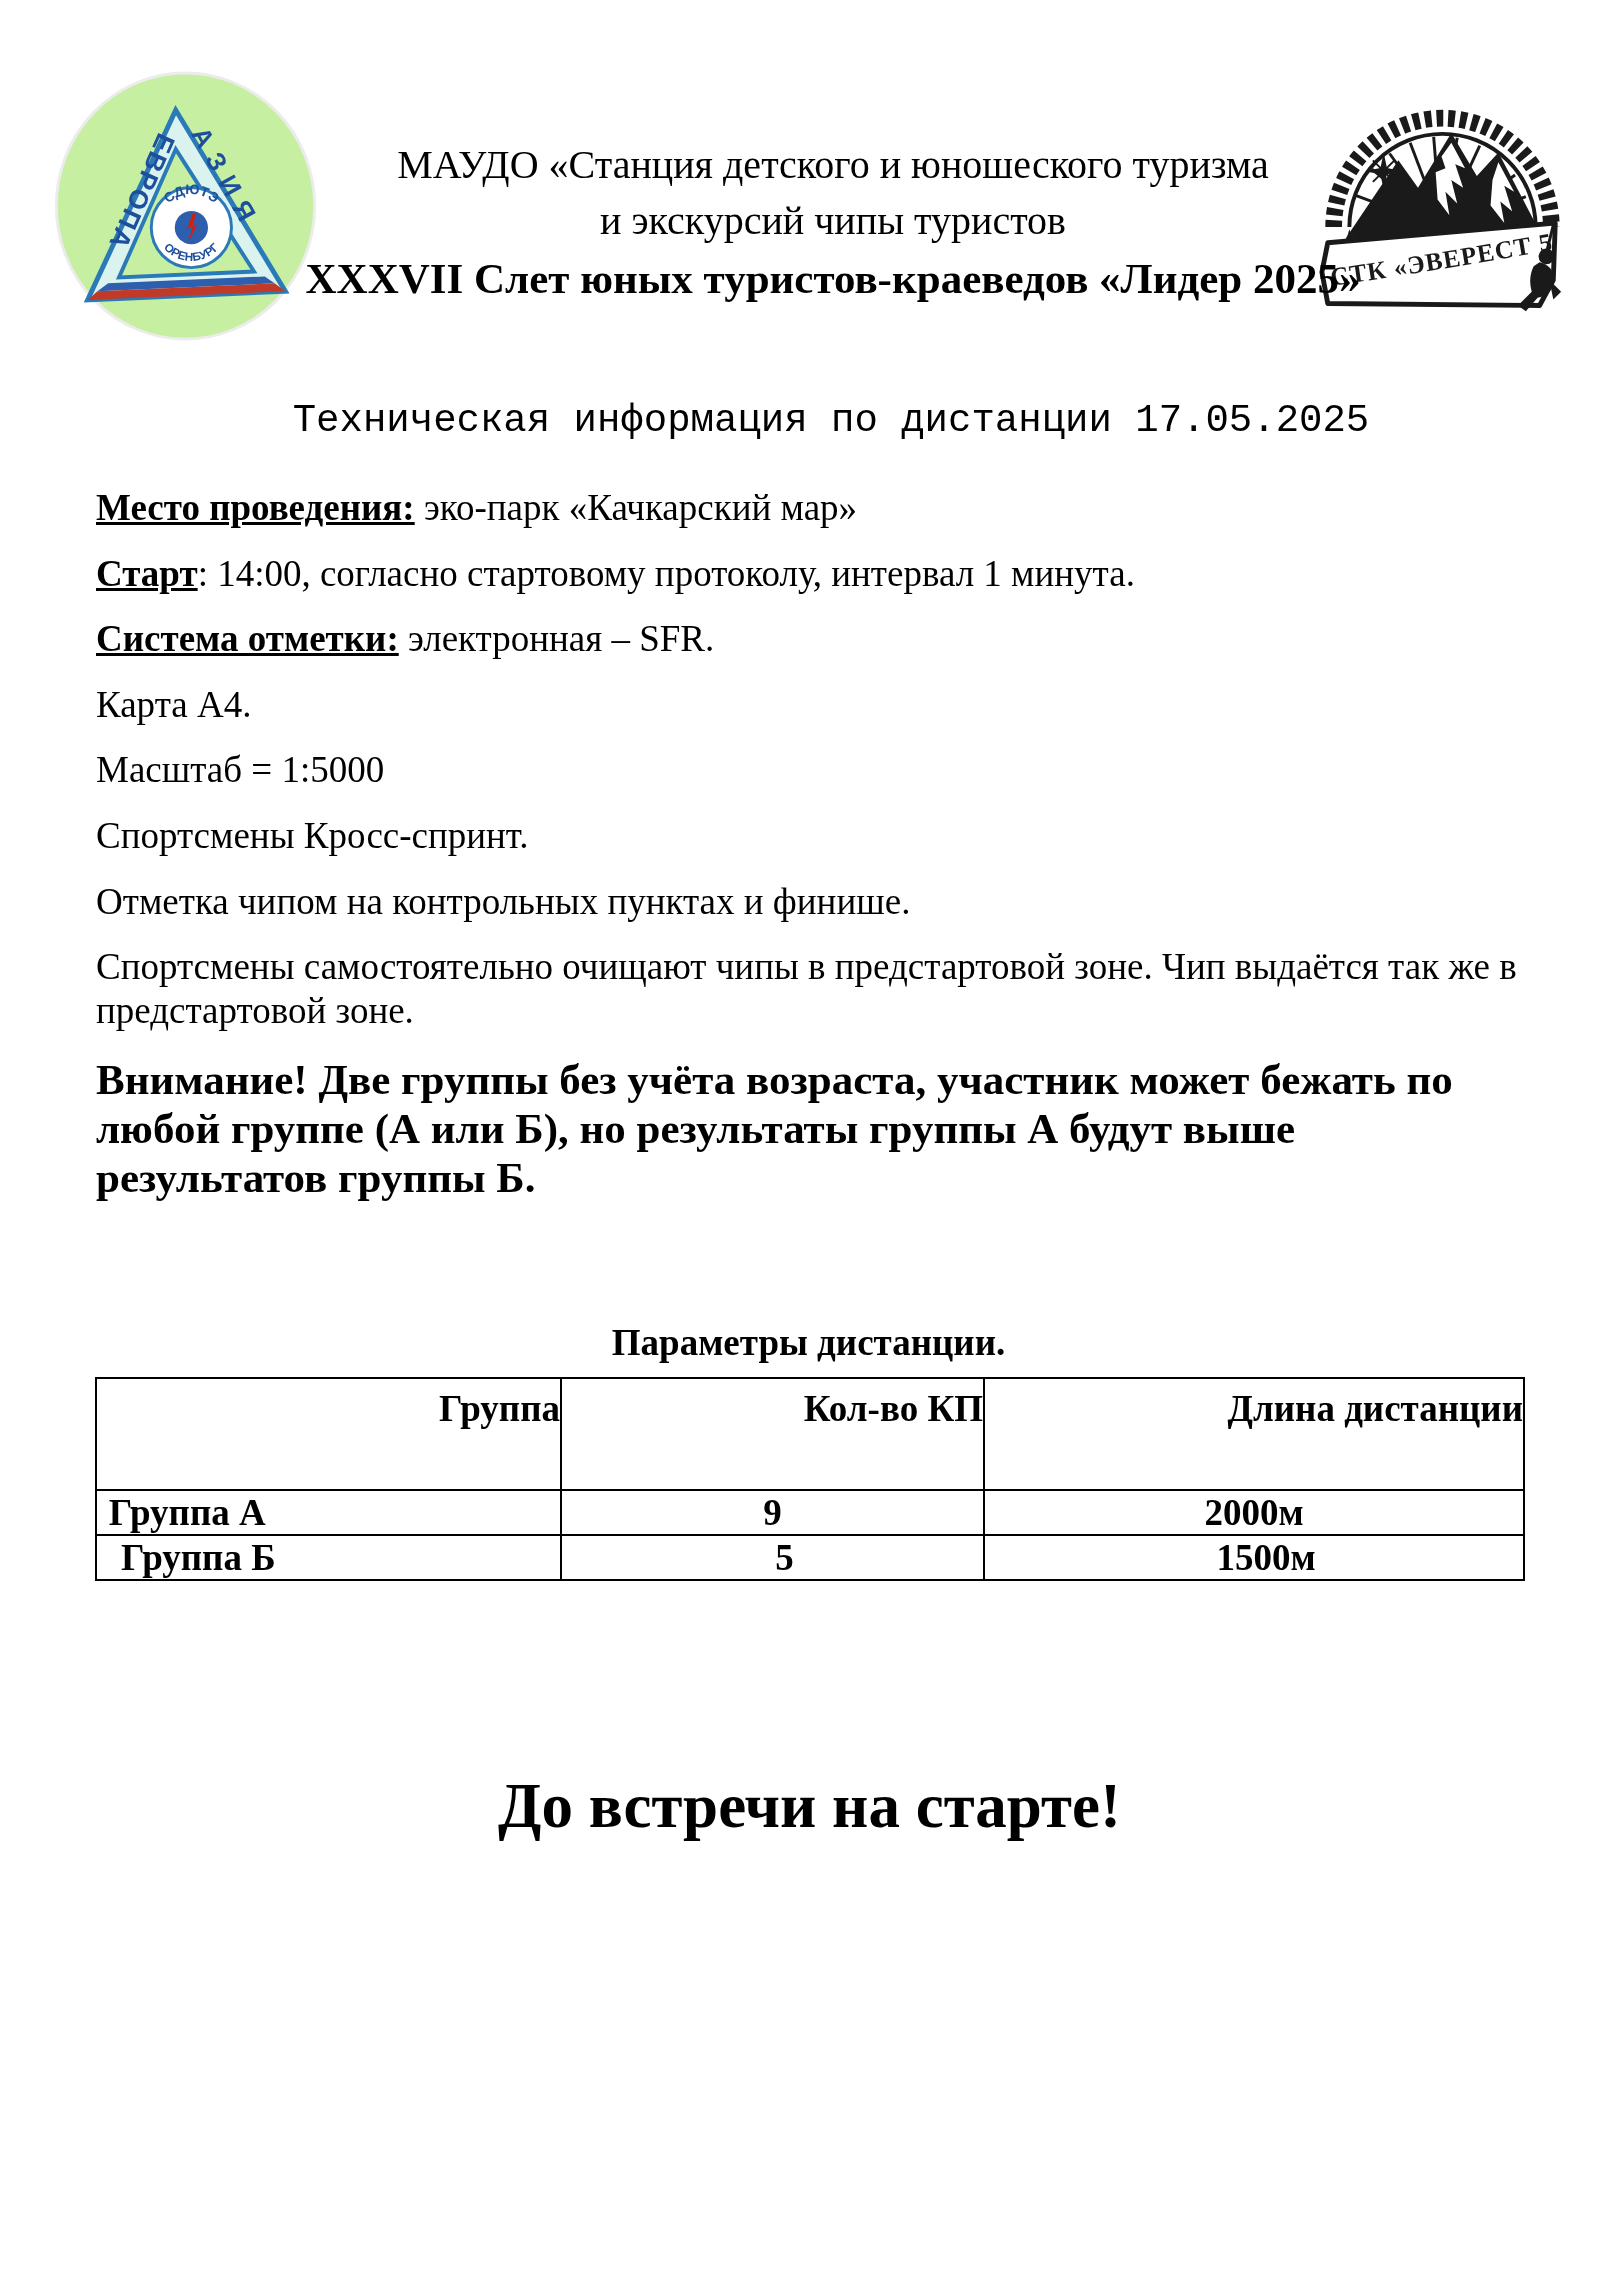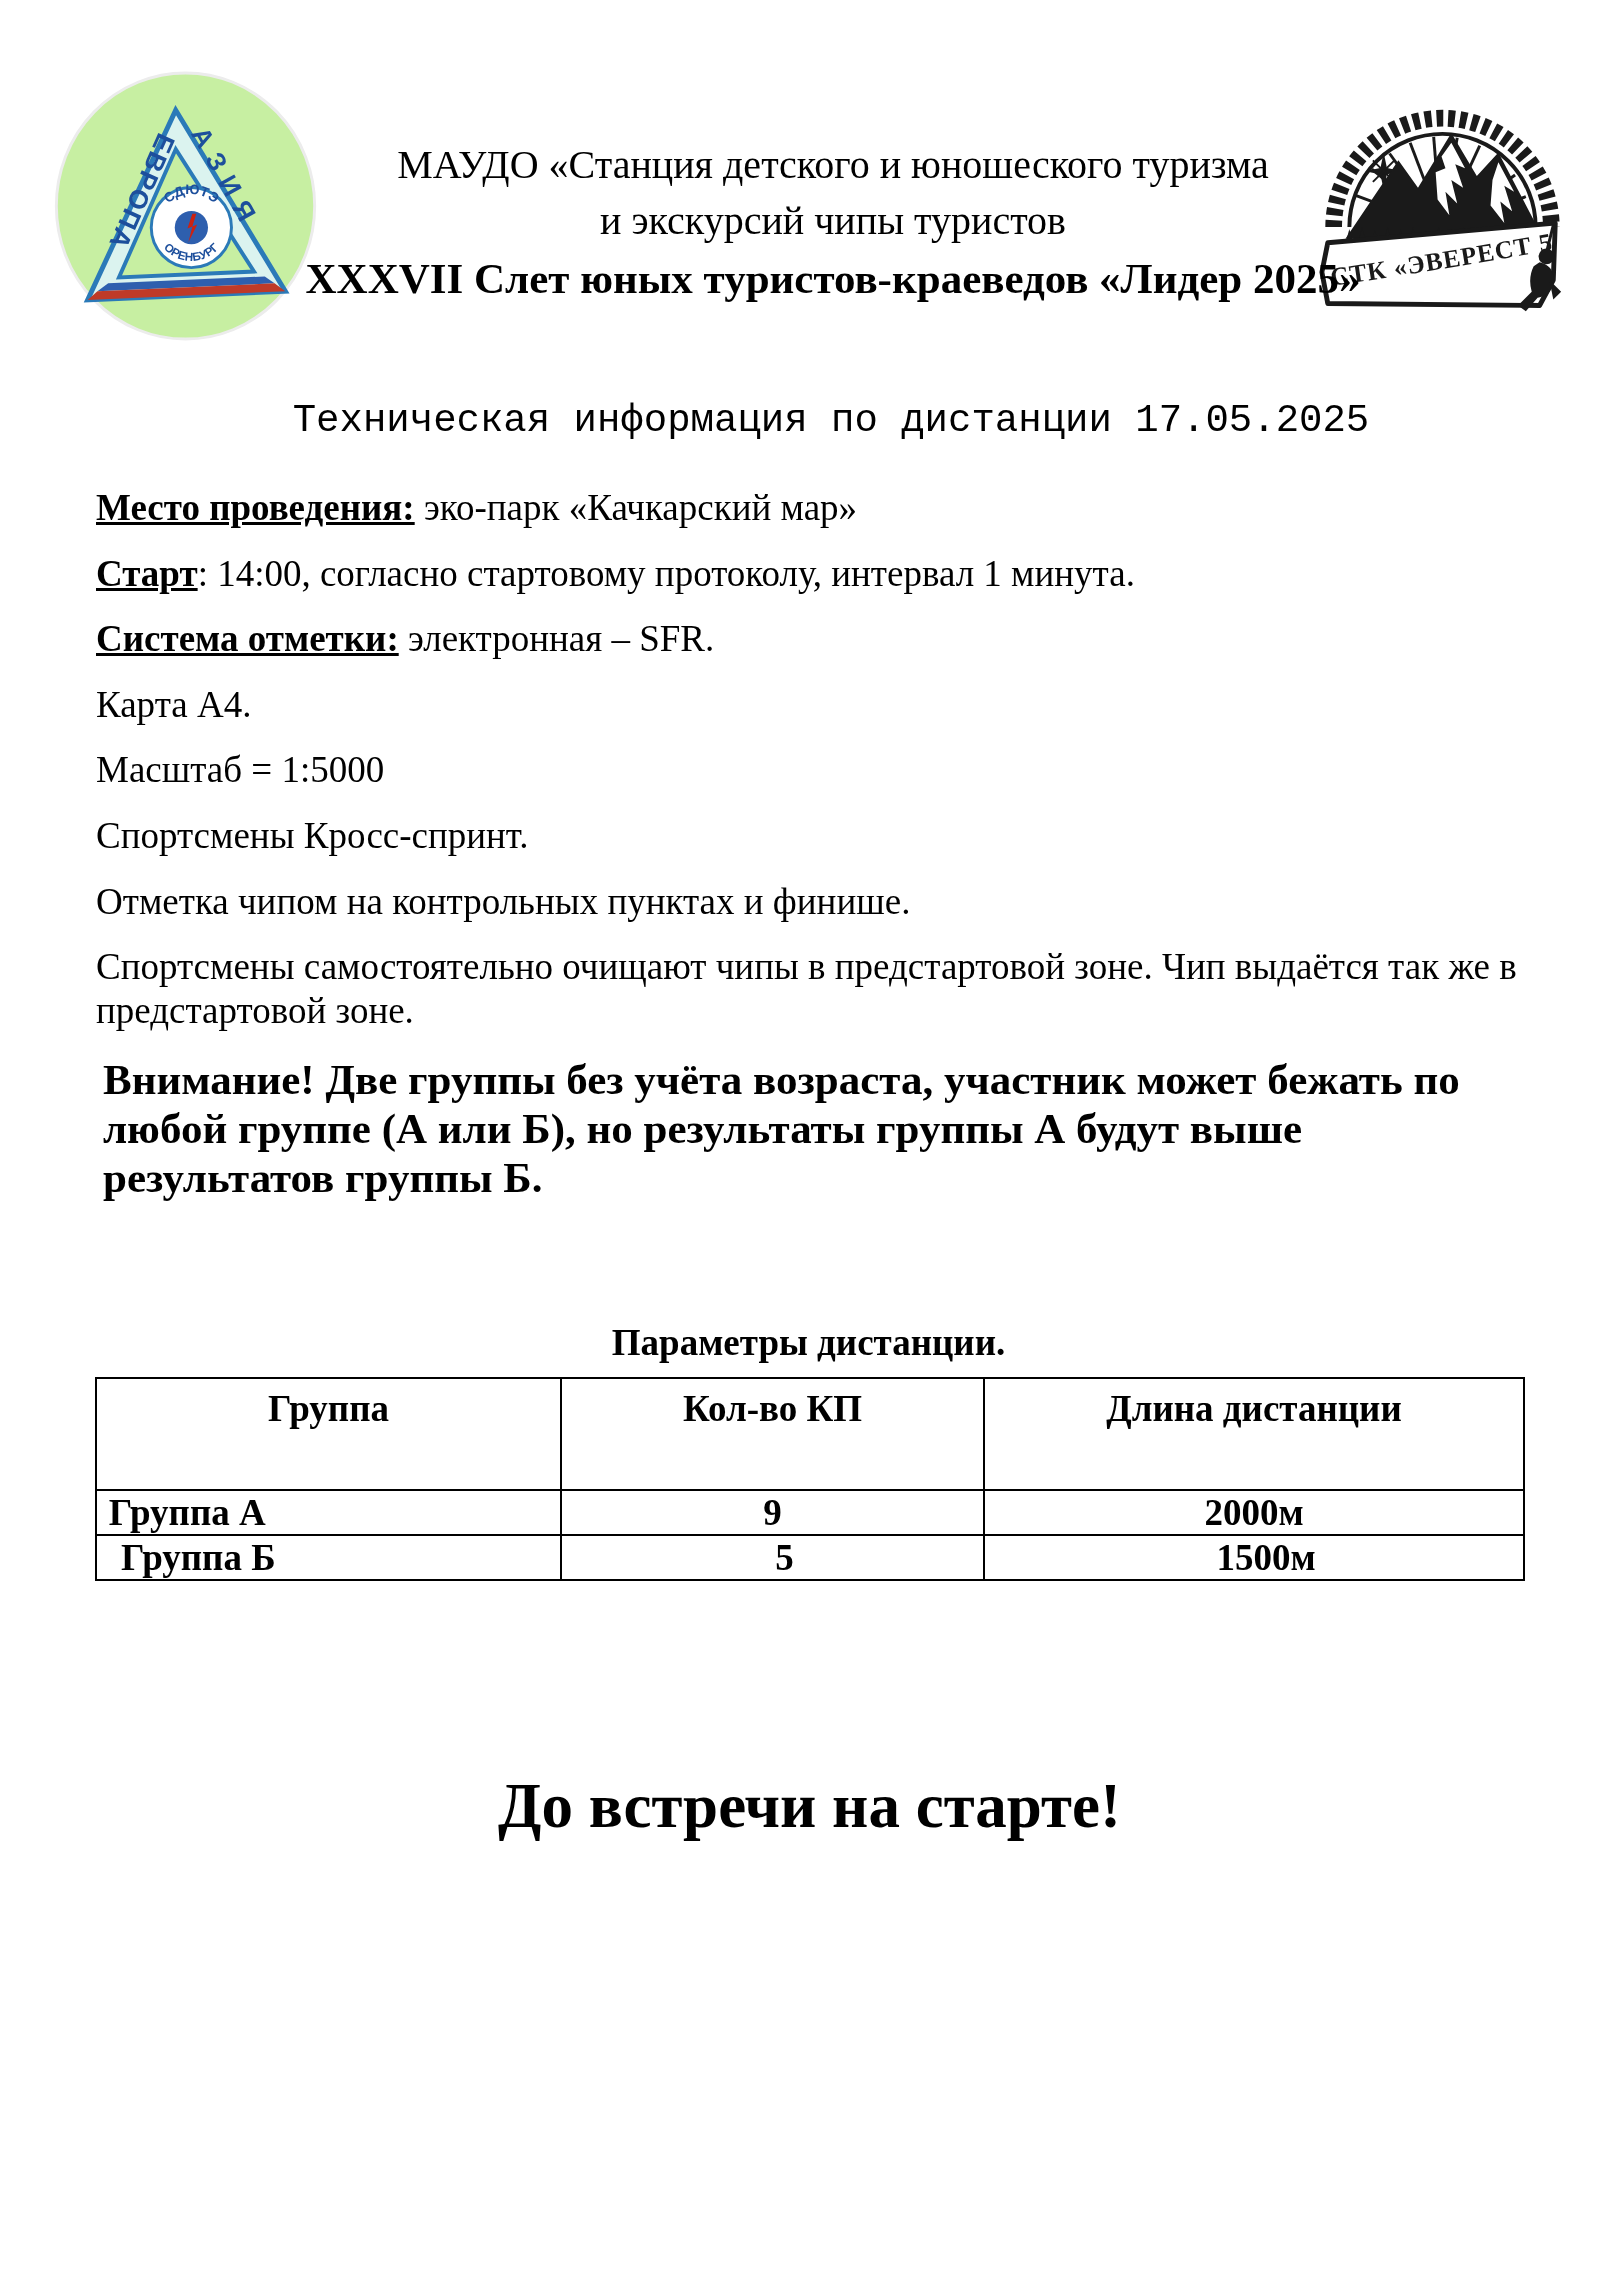--- a/index.html
+++ b/index.html
@@ -19,29 +19,29 @@
   .org-header{position:absolute;left:245px;top:137px;width:1176px;text-align:center;}
   .org-line{font-size:40px;line-height:56px;white-space:nowrap;}
   .org-event{font-size:43px;line-height:59px;font-weight:bold;white-space:nowrap;}
   
   .doc-title{position:absolute;left:96px;top:398px;width:1470px;text-align:center;
              font-size:39px;line-height:47px;font-family:Liberation Mono, monospace;}
   
   .body-text{position:absolute;left:96px;top:486px;width:1482px;}
   .body-text p{margin:0 0 21.6px 0;font-size:37px;line-height:44px;}
   .body-text .lbl{font-weight:bold;text-decoration:underline;}
-  .warning{margin-top:10.8px;width:1404px;font-size:43px;line-height:49px;font-weight:bold;margin-left:7px;}
+  .warning{margin-top:10.8px;width:1404px;font-size:43px;line-height:49px;font-weight:bold;}
   
   .table-caption{position:absolute;left:95px;top:1319px;width:1427px;text-align:center;
                  font-size:37px;line-height:47px;font-weight:bold;}
   table.params{position:absolute;left:95px;top:1377px;border-collapse:collapse;
                table-layout:fixed;width:1428px;}
   table.params td,table.params th{border:2px solid #000;font-size:37px;font-weight:bold;
                padding:0;overflow:hidden;}
-  table.params tr.hdr th{height:102px;vertical-align:top;padding-top:7.8px;text-align:center;
+  table.params tr.hdr th{height:102px;vertical-align:top;padding-top:7.8px;text-align:right;
                border-top:2.9px solid #000;border-bottom:2.9px solid #000;}
   table.params tr.data td{height:43px;vertical-align:middle;}
   table.params td.c-group{text-align:left;padding-left:11.8px;}
   table.params td.c-num,table.params td.c-len{text-align:center;}
   table.params tr.last td{border-bottom:2.9px solid #000;padding-left:24px;}
   
   .closing{position:absolute;left:96px;top:1770px;width:1427px;text-align:center;
            font-size:63px;line-height:73px;font-weight:bold;}
 </style>
 </head>

